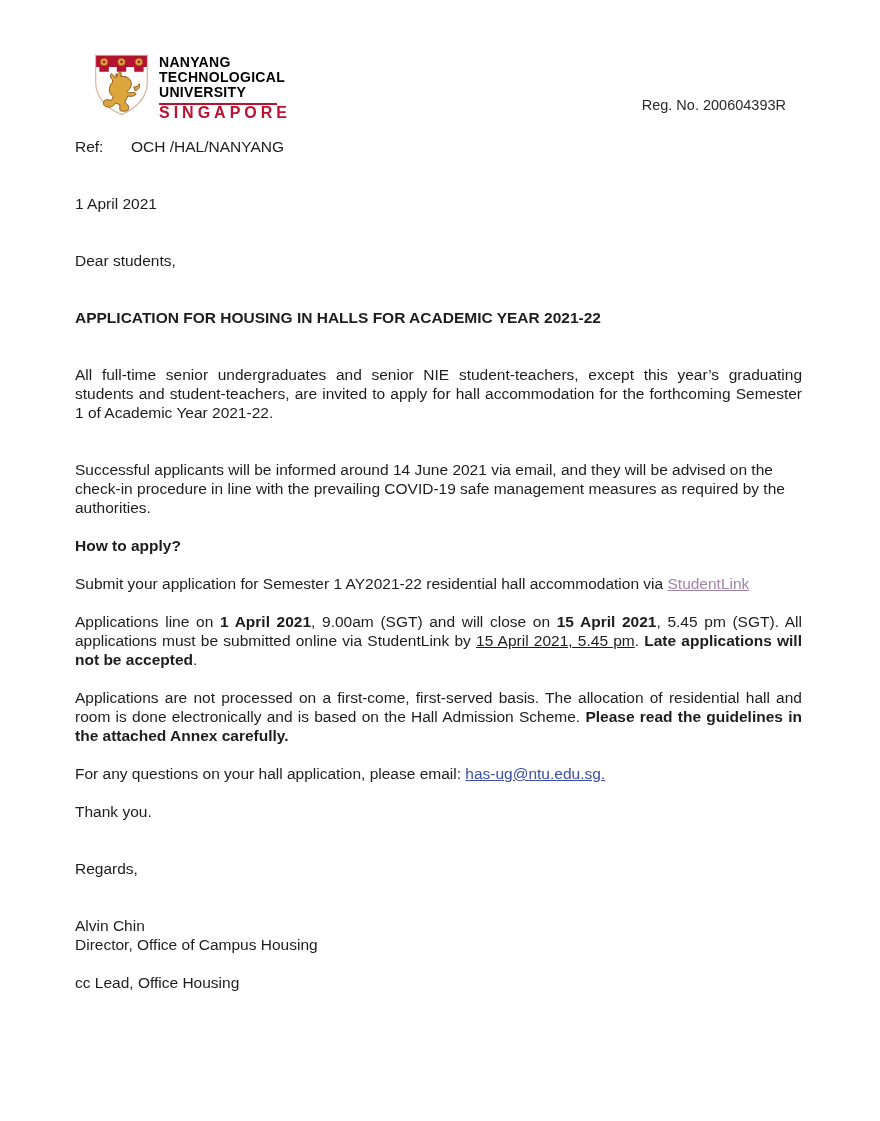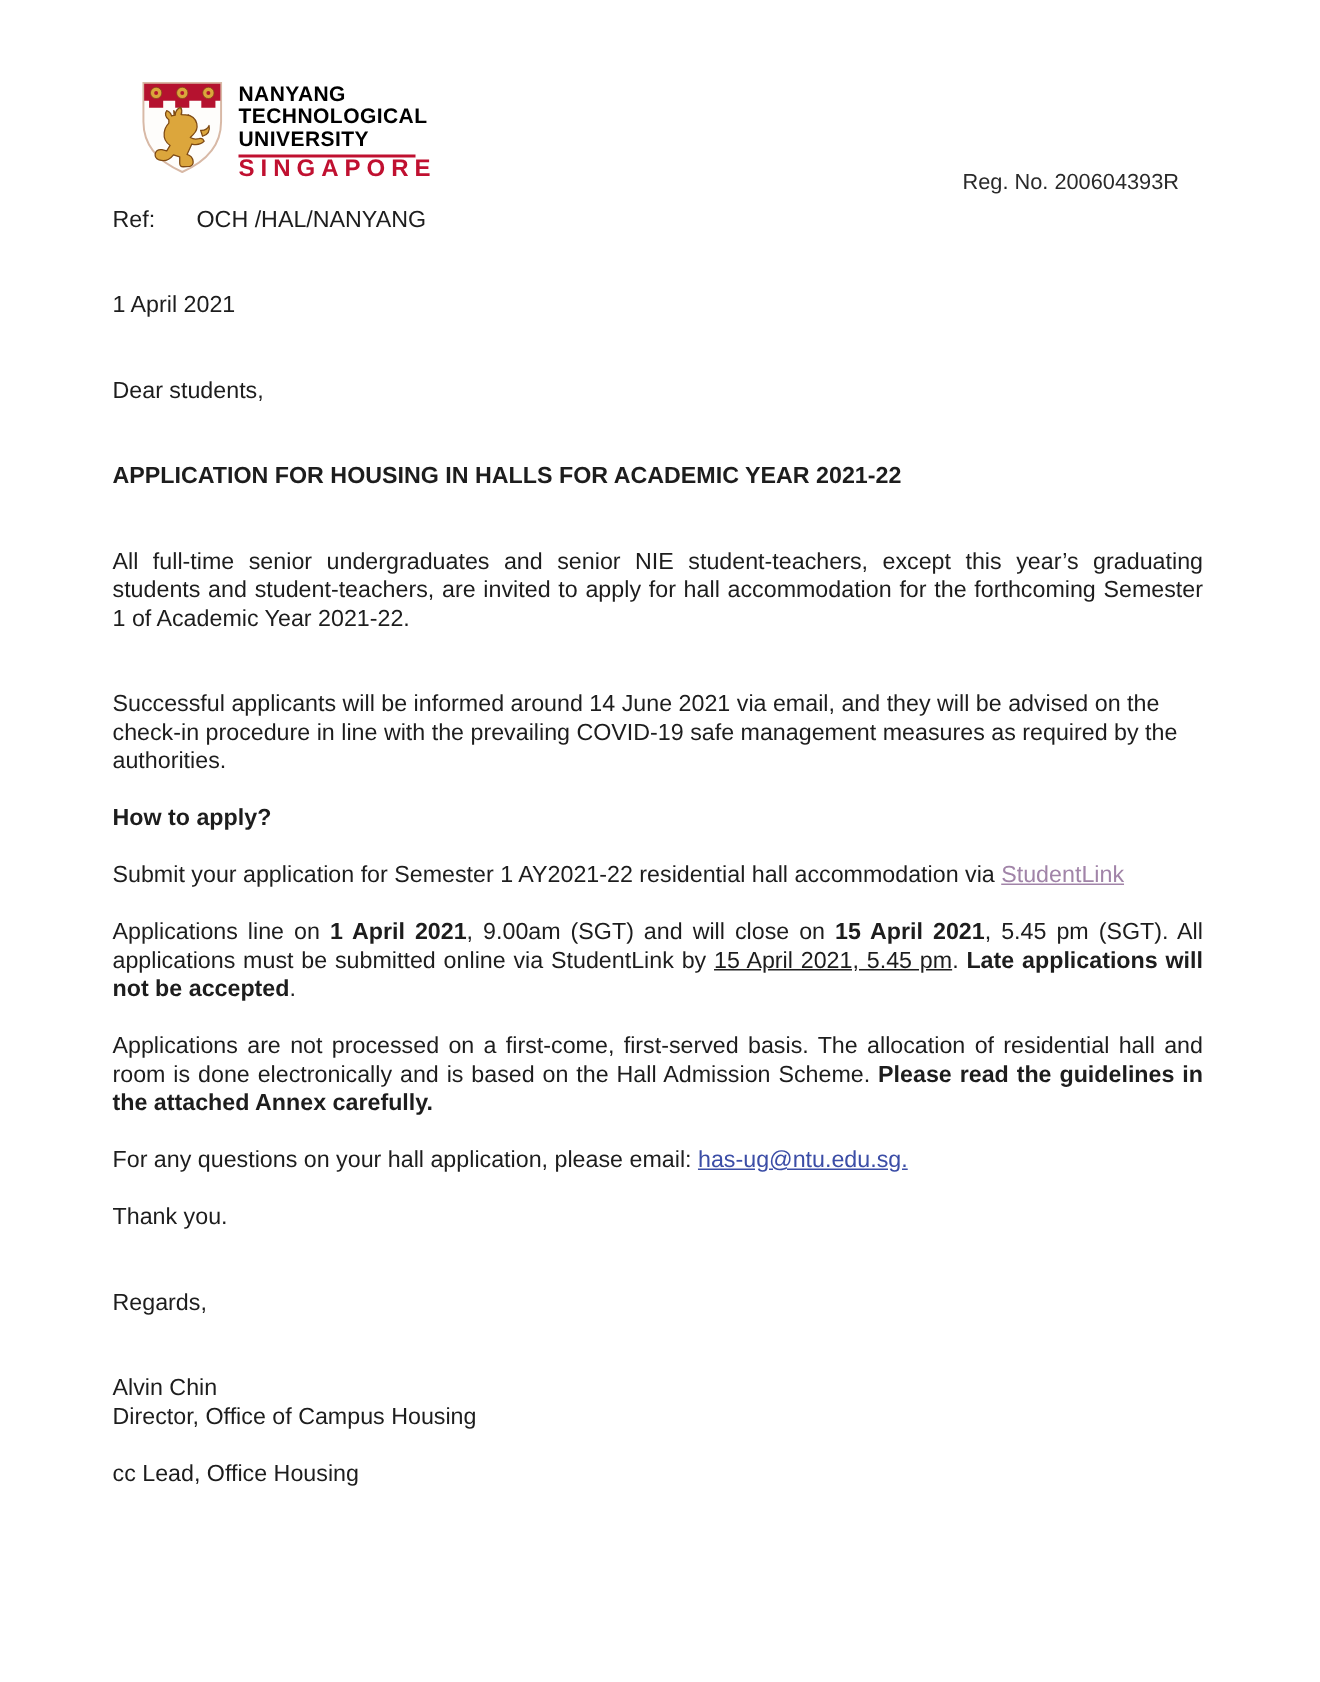--- a/index.html
+++ b/index.html
@@ -15,21 +15,21 @@
     overflow:hidden;
   }
   
   .header { position:relative; margin-bottom:18px; }
   .logo { display:flex; align-items:flex-start; gap:9px; margin-left:18px; }
   .logo-shield { width:57px; height:64px; flex:0 0 auto; }
   .logo-text { padding-top:2px; }
   .logo-name { font-weight:bold; font-size:14px; line-height:15px; letter-spacing:0.3px; color:#000000; }
   .logo-rule { width:118px; height:2px; background:#c01030; margin:3px 0 2px 0; }
   .logo-country { font-weight:bold; font-size:16px; line-height:12px; letter-spacing:4px; color:#c01030;text-align:right; }
-  .reg-no { position:absolute; top:60px; right:16px; font-size:14.5px; color:#2a2a2a; }
+  .reg-no { position:absolute; top:43px; right:16px; font-size:14.5px; color:#2a2a2a; }
   
   .para { margin:0 0 19px 0; }
   .mb-lg { margin-bottom:38px; }
   .justify { text-align:justify; }
   .labelled { display:flex; }
   .labelled .lbl { flex:0 0 56px; }
   .labelled .val { flex:1 1 auto; }
   .subject { font-weight:bold; }
   .bold { font-weight:bold; }
   .u { text-decoration:underline; }

